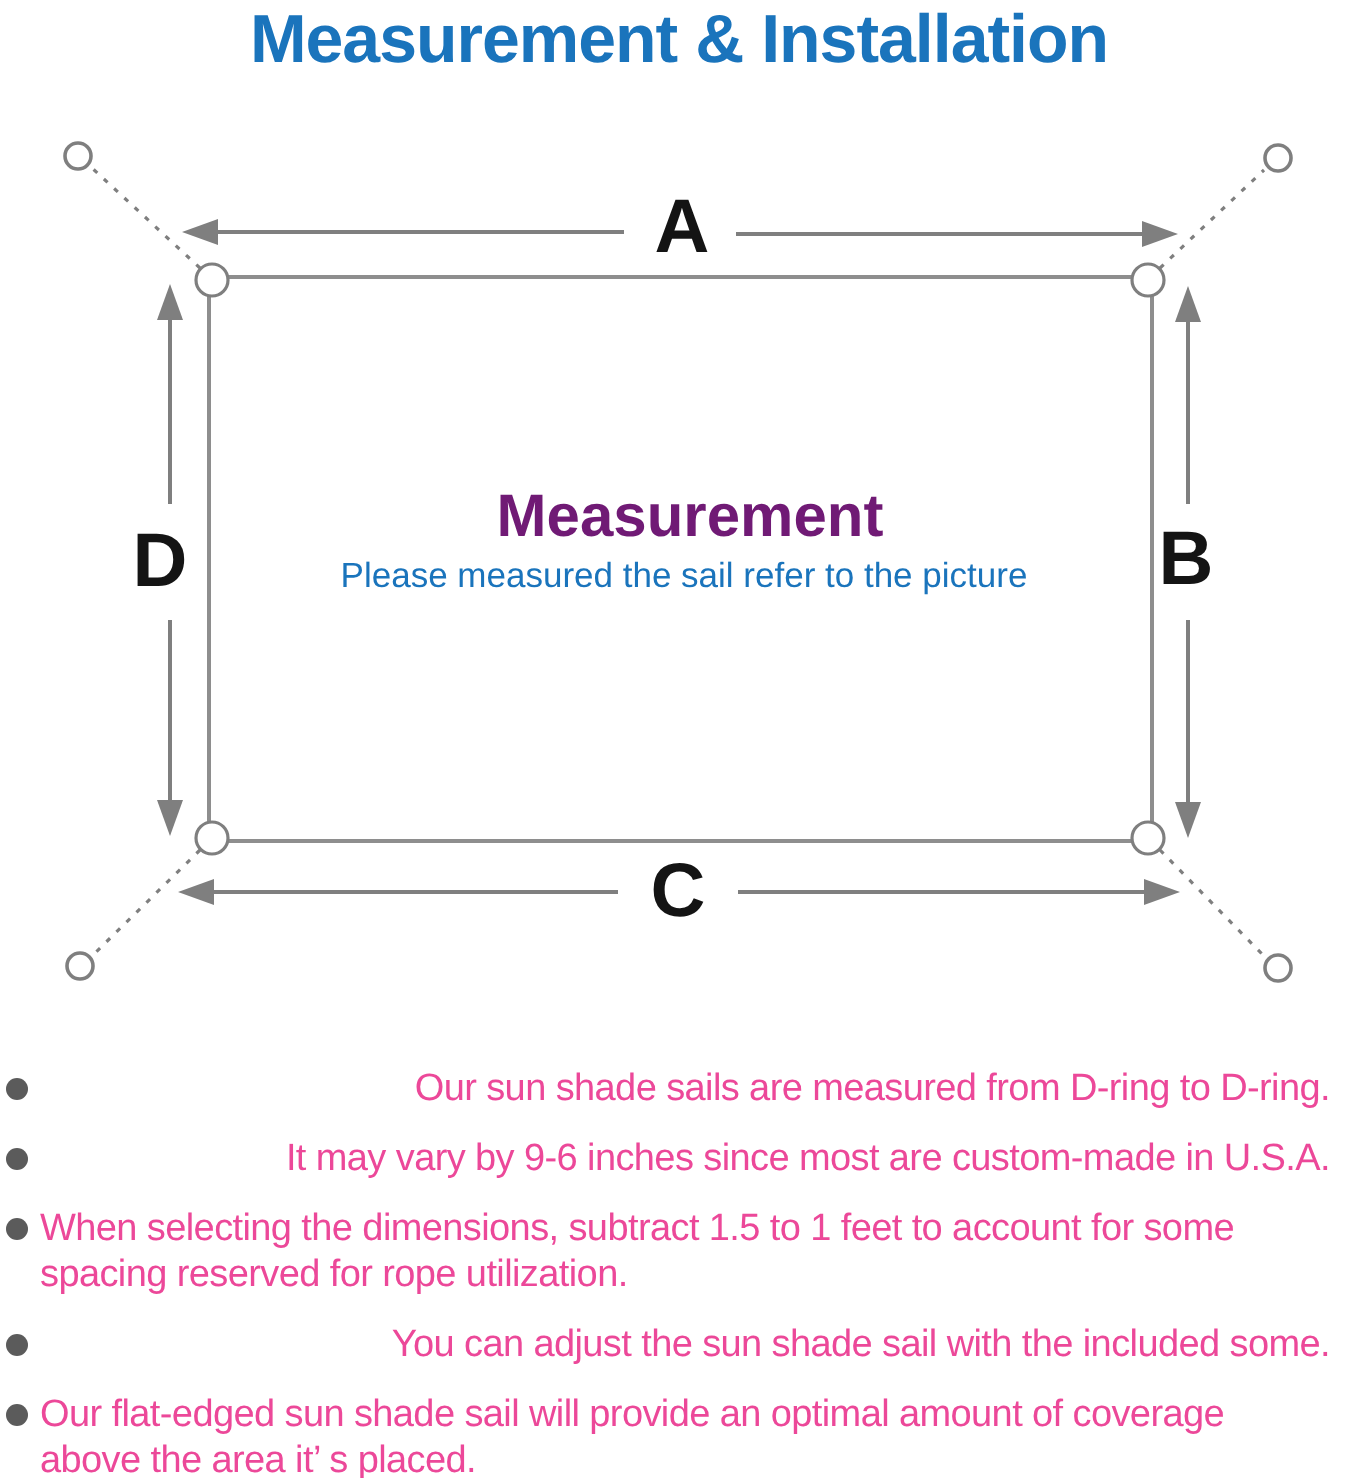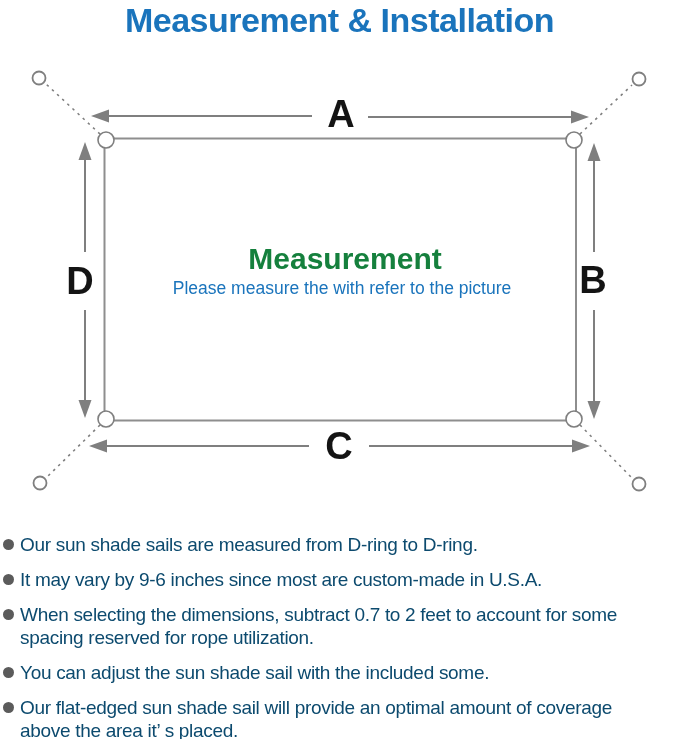--- a/index.html
+++ b/index.html
@@ -30,45 +30,46 @@
     font-weight: 700;
     color: #141414;
     line-height: 1;
   }
   .center-heading {
     position: absolute;
     left: 345px; top: 259px;
     transform: translate(-50%, -50%);
     font-size: 30px;
     font-weight: 700;
-    color: #15803d;
+    color: #701a75;
     white-space: nowrap;
   }
   .center-sub {
     position: absolute;
     left: 342px; top: 288px;
     transform: translate(-50%, -50%);
     font-size: 17.5px;
     font-weight: 400;
     color: #1a74bc;
     white-space: nowrap;
   }
   .notes {
     position: absolute;
     left: 3px; top: 533px;
     width: 662px;
   }
   .note-item {
     display: flex;
     align-items: flex-start;
     margin-bottom: 12px;
-    color: #0c4a6e;
+    color: #ec4899;
     font-size: 19px;
     letter-spacing: -0.3px;
     line-height: 23px;
+    justify-content: space-between;
   }
   .note-item:last-child { margin-bottom: 0; }
   .bullet-dot {
     flex: 0 0 auto;
     width: 11px; height: 11px;
     border-radius: 50%;
     background: #5b5b5b;
     margin: 6px 6px 0 0;
   }
 </style>
@@ -126,34 +127,34 @@
       <polygon points="594,419 587.5,401 600.5,401" stroke="none"></polygon>
     </g>
   </svg>
 
   <div class="dim-label" style="left:341px; top:114px;">A</div>
   <div class="dim-label" style="left:593px; top:280px;">B</div>
   <div class="dim-label" style="left:339px; top:446px;">C</div>
   <div class="dim-label" style="left:80px; top:281px;">D</div>
 
   <div class="center-heading">Measurement</div>
-  <div class="center-sub">Please measure the with refer to the picture</div>
+  <div class="center-sub">Please measured the sail refer to the picture</div>
 
   <div class="notes">
     <div class="note-item">
       <span class="bullet-dot"></span>
       <span>Our sun shade sails are measured from D-ring to D-ring.</span>
     </div>
     <div class="note-item">
       <span class="bullet-dot"></span>
       <span>It may vary by 9-6 inches since most are custom-made in U.S.A.</span>
     </div>
     <div class="note-item">
       <span class="bullet-dot"></span>
-      <span>When selecting the dimensions, subtract 0.7 to 2 feet to account for some spacing reserved for rope utilization.</span>
+      <span>When selecting the dimensions, subtract 1.5 to 1 feet to account for some spacing reserved for rope utilization.</span>
     </div>
     <div class="note-item">
       <span class="bullet-dot"></span>
       <span>You can adjust the sun shade sail with the included some.</span>
     </div>
     <div class="note-item">
       <span class="bullet-dot"></span>
       <span>Our flat-edged sun shade sail will provide an optimal amount of coverage above the area it’ s placed.</span>
     </div>
   </div>

